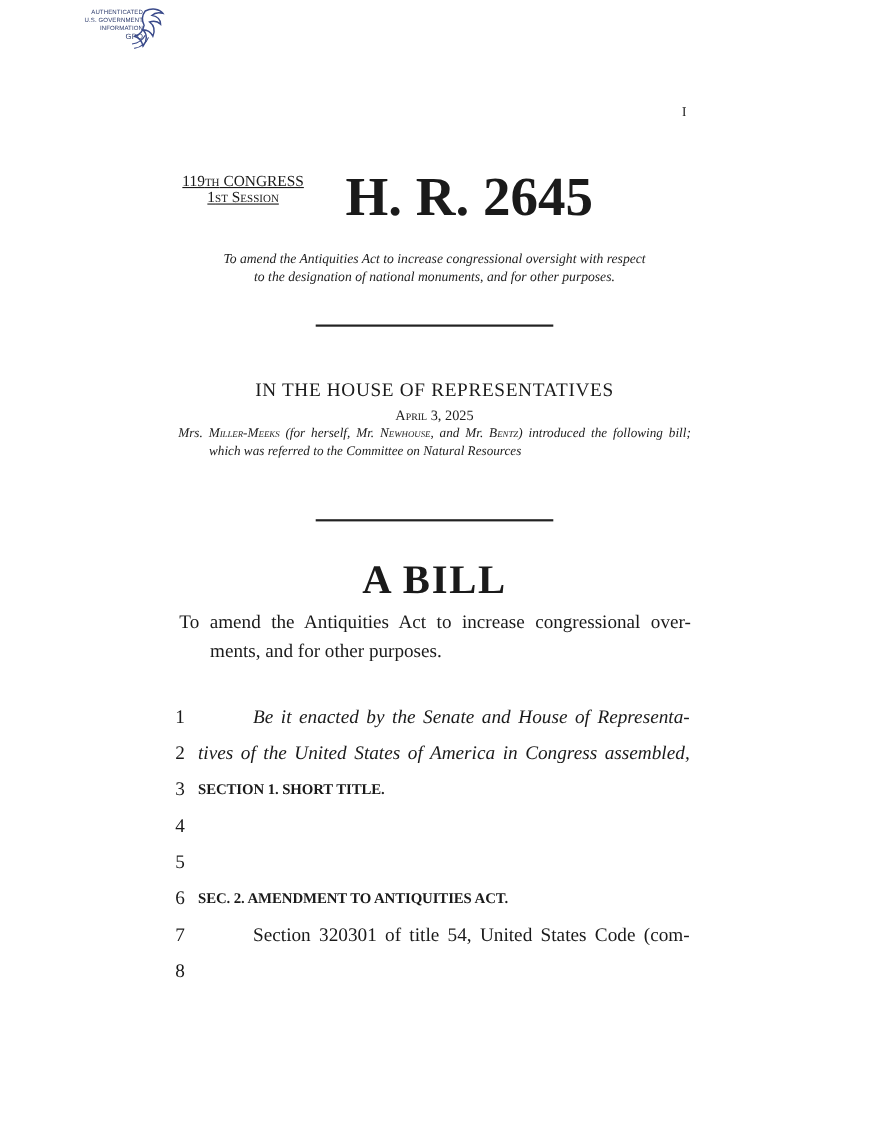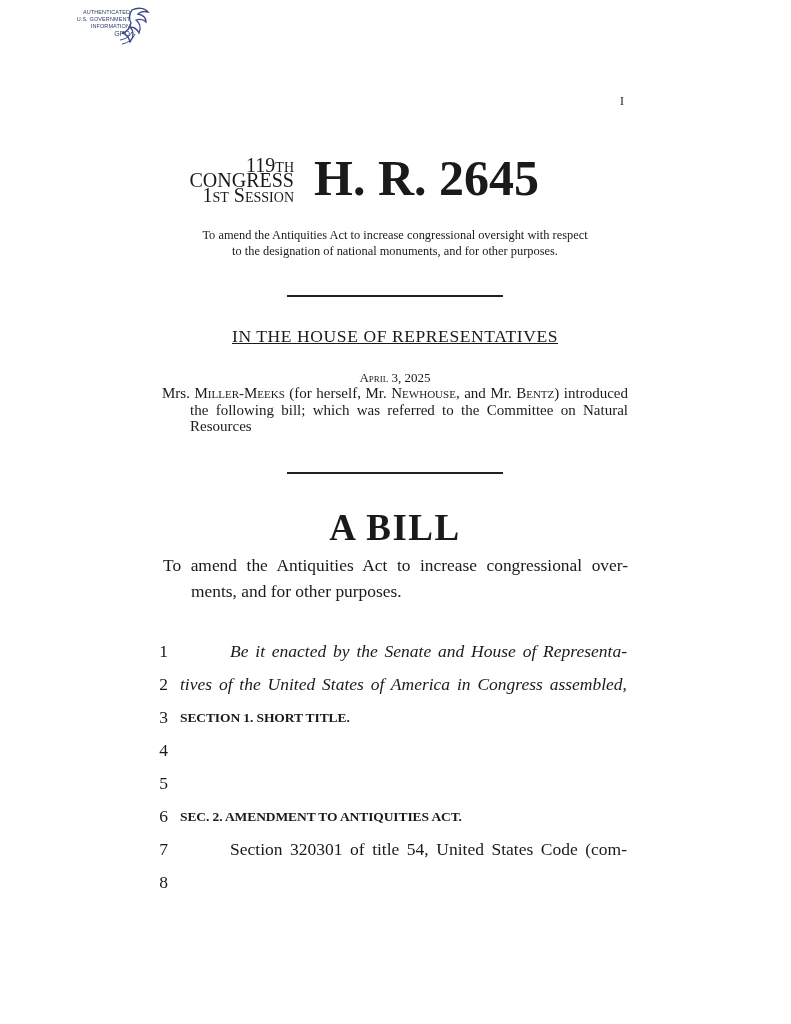--- a/index.html
+++ b/index.html
@@ -9,33 +9,33 @@
 
   
   .gpo { left: 62px; top: 6px; width: 90px; height: 44px; }
   .gpo-text { position: absolute; right: 22px; top: 3px; text-align: right; font-family: "Liberation Sans", sans-serif;
               font-size: 5.5px; line-height: 7px; color: #2b3a6b; letter-spacing: 0.1px; }
   .gpo-text .gpo-abbr { font-size: 7px; margin-right: 0px; }
   .gpo-bird { position: absolute; right: 2px; top: 0px; width: 32px; height: 42px; }
 
   .page-mark { left: 620px; top: 94px; font-size: 12px; }
 
-  .congress { left: 148px; top: 158px; width: 146px; text-align: right; font-size: 20px; line-height: 15px; }
+  .congress { left: 148px; top: 158px; width: 146px; text-align: center; font-size: 14px; line-height: 15px; text-decoration: underline; }
   .congress .sc { font-variant: small-caps; }
   .billnum { left: 314px; top: 150px; font-size: 50px; font-weight: bold; letter-spacing: 0px; line-height: 56px; text-align: right; }
 
-  .title-short { left: 160px; top: 227px; width: 470px; text-align: center; font-size: 12.4px; line-height: 16px; }
+  .title-short { left: 160px; top: 227px; width: 470px; text-align: center; font-size: 12.4px; line-height: 16px; font-style: italic; }
 
   .rule { height: 1.5px; background: #222; }
   .rule1 { left: 287px; top: 295px; width: 216px; }
   .rule2 { left: 287px; top: 472px; width: 216px; }
 
-  .house { left: 160px; top: 326px; width: 470px; text-align: center; font-size: 17.5px; letter-spacing: 0.6px; text-decoration: underline; }
+  .house { left: 160px; top: 344px; width: 470px; text-align: center; font-size: 17.5px; letter-spacing: 0.6px; }
   .date { left: 160px; top: 370px; width: 470px; text-align: center; font-size: 13px; font-variant: small-caps; }
-  .intro { left: 162px; top: 385px; width: 466px; font-size: 15px; line-height: 16.5px; text-align: justify; }
+  .intro { left: 162px; top: 385px; width: 466px; font-size: 12px; line-height: 16.5px; text-align: justify; font-style: italic; }
   .intro .hang { padding-left: 28px; text-indent: -28px; }
   .sc { font-variant: small-caps; }
 
   .abill { left: 160px; top: 506px; width: 470px; text-align: center; font-size: 37px; font-weight: 900; letter-spacing: 1.5px; }
 
   .longtitle { left: 163px; top: 552px; width: 465px; font-size: 17.4px; line-height: 26px; text-align: justify; }
   .longtitle .line { display: block; white-space: nowrap; }
   .longtitle .ind { padding-left: 28px; }
   .justify-line { text-align: justify; text-align-last: justify; }
 

